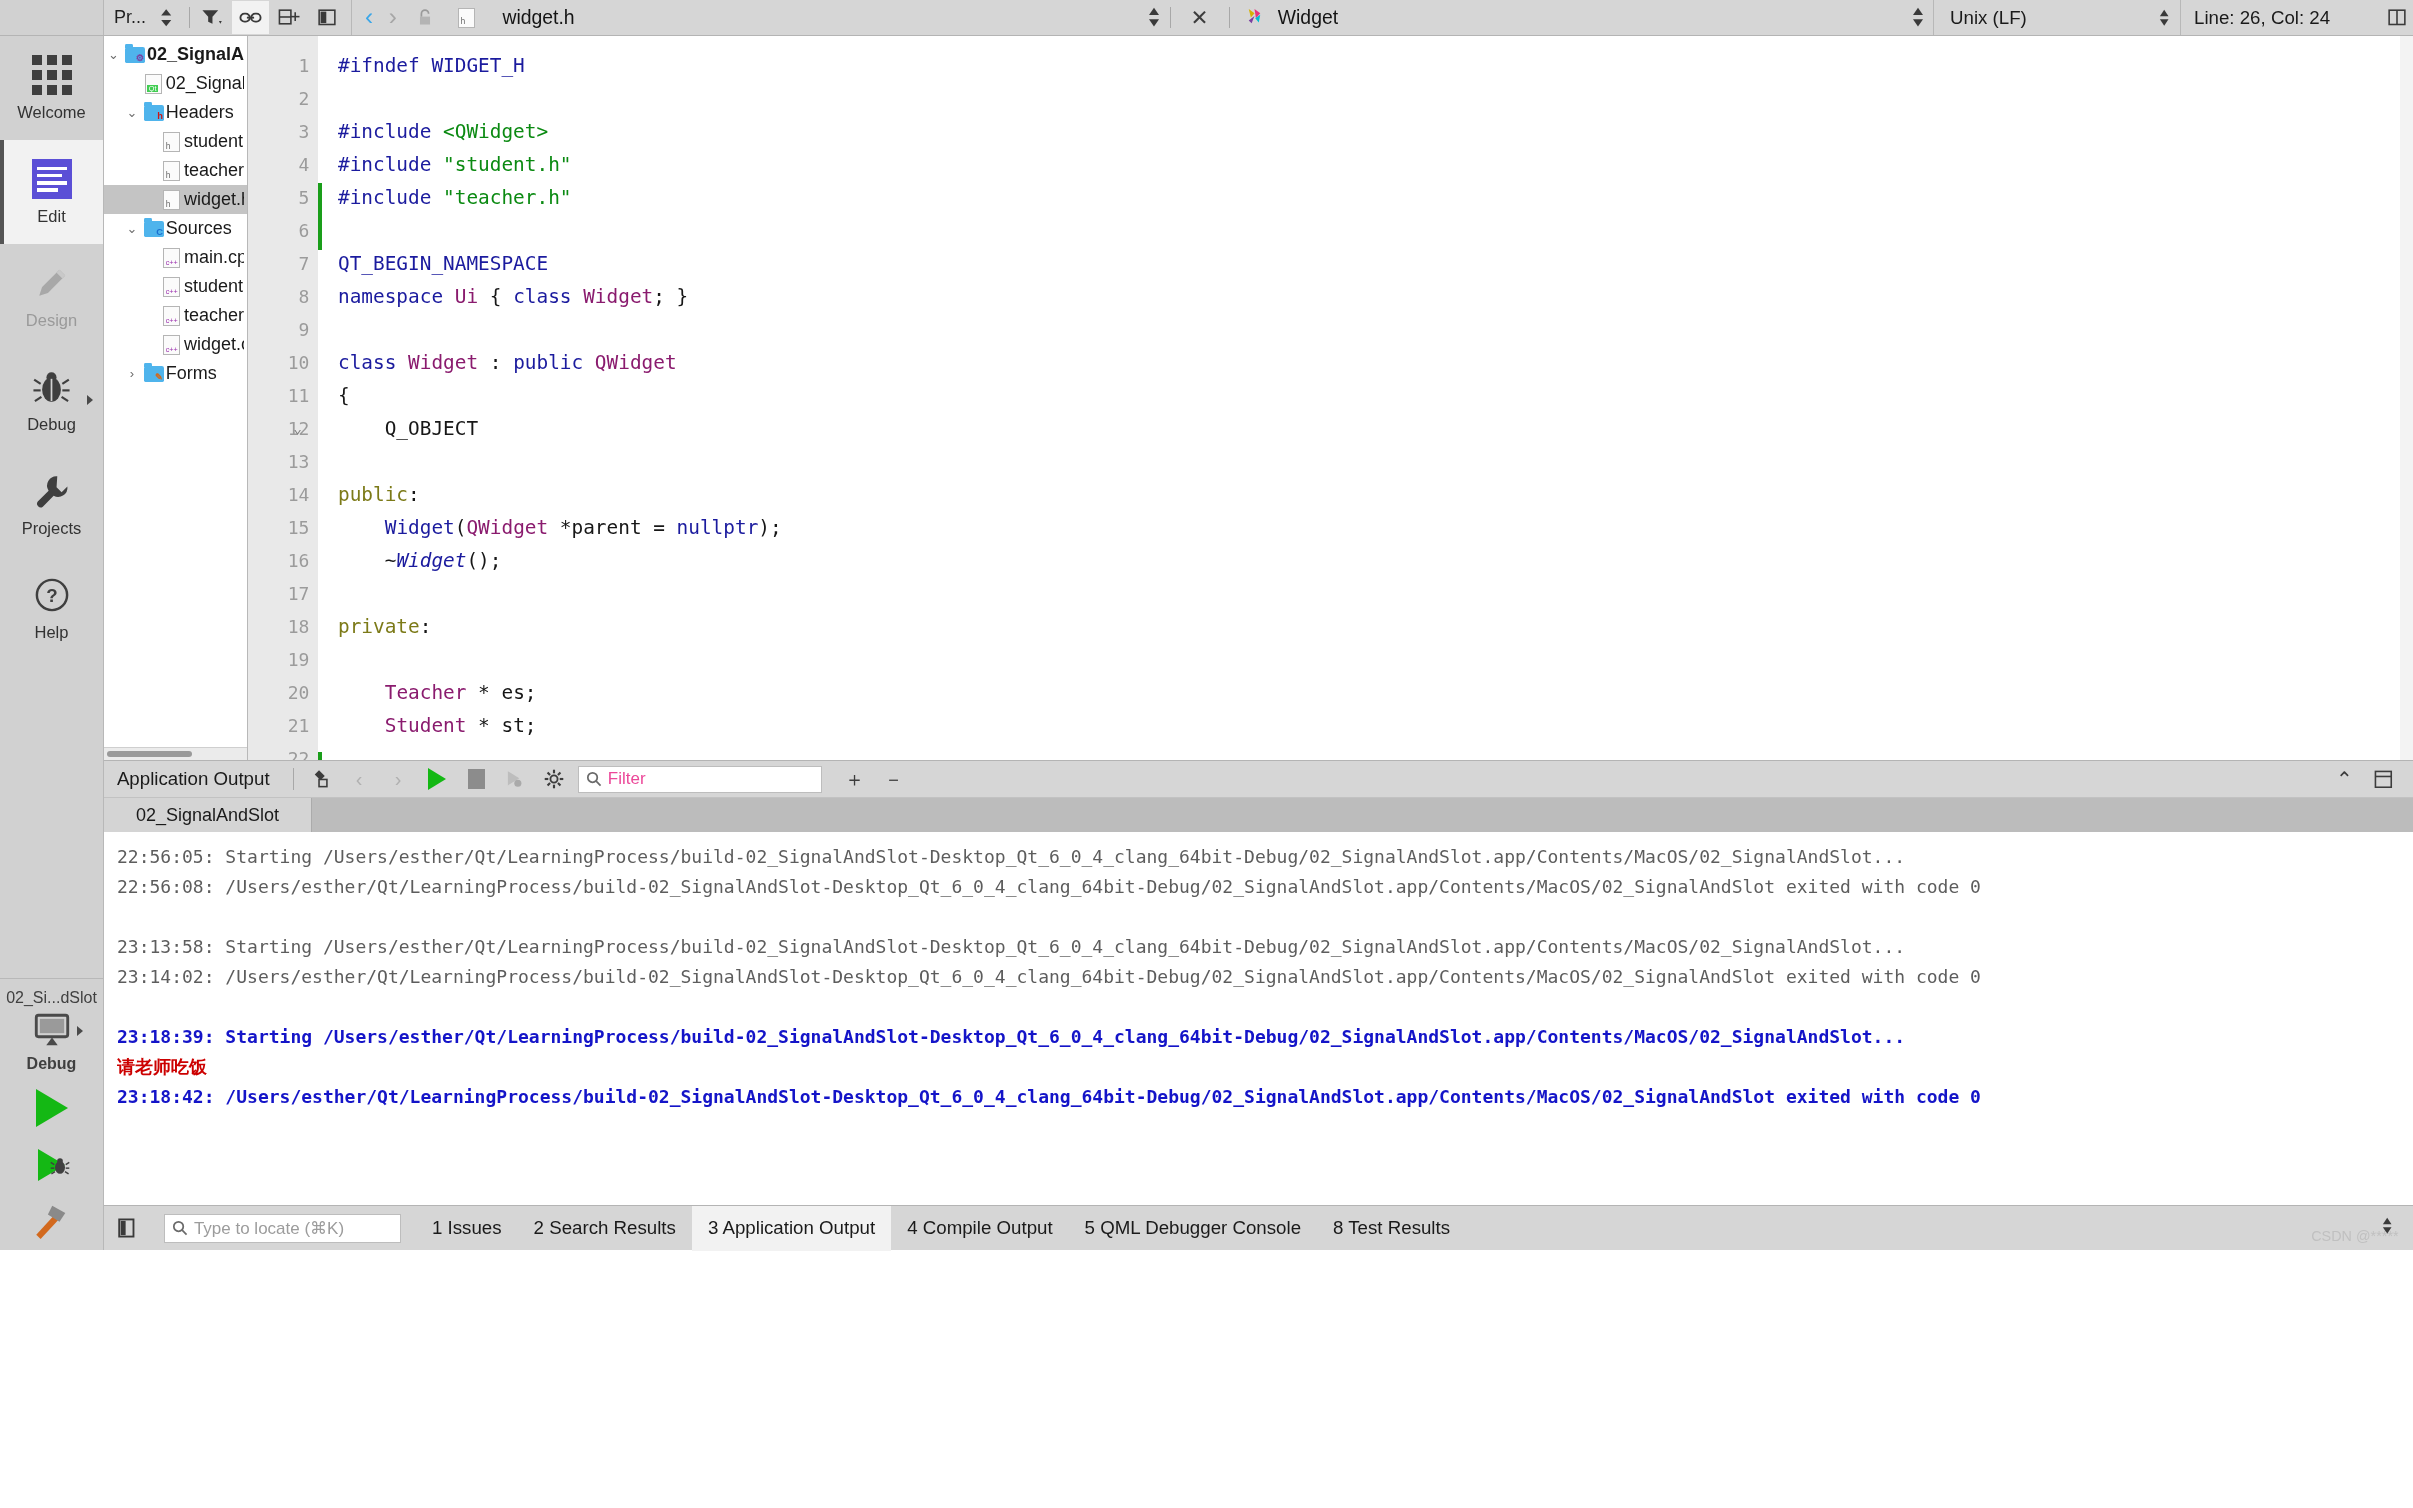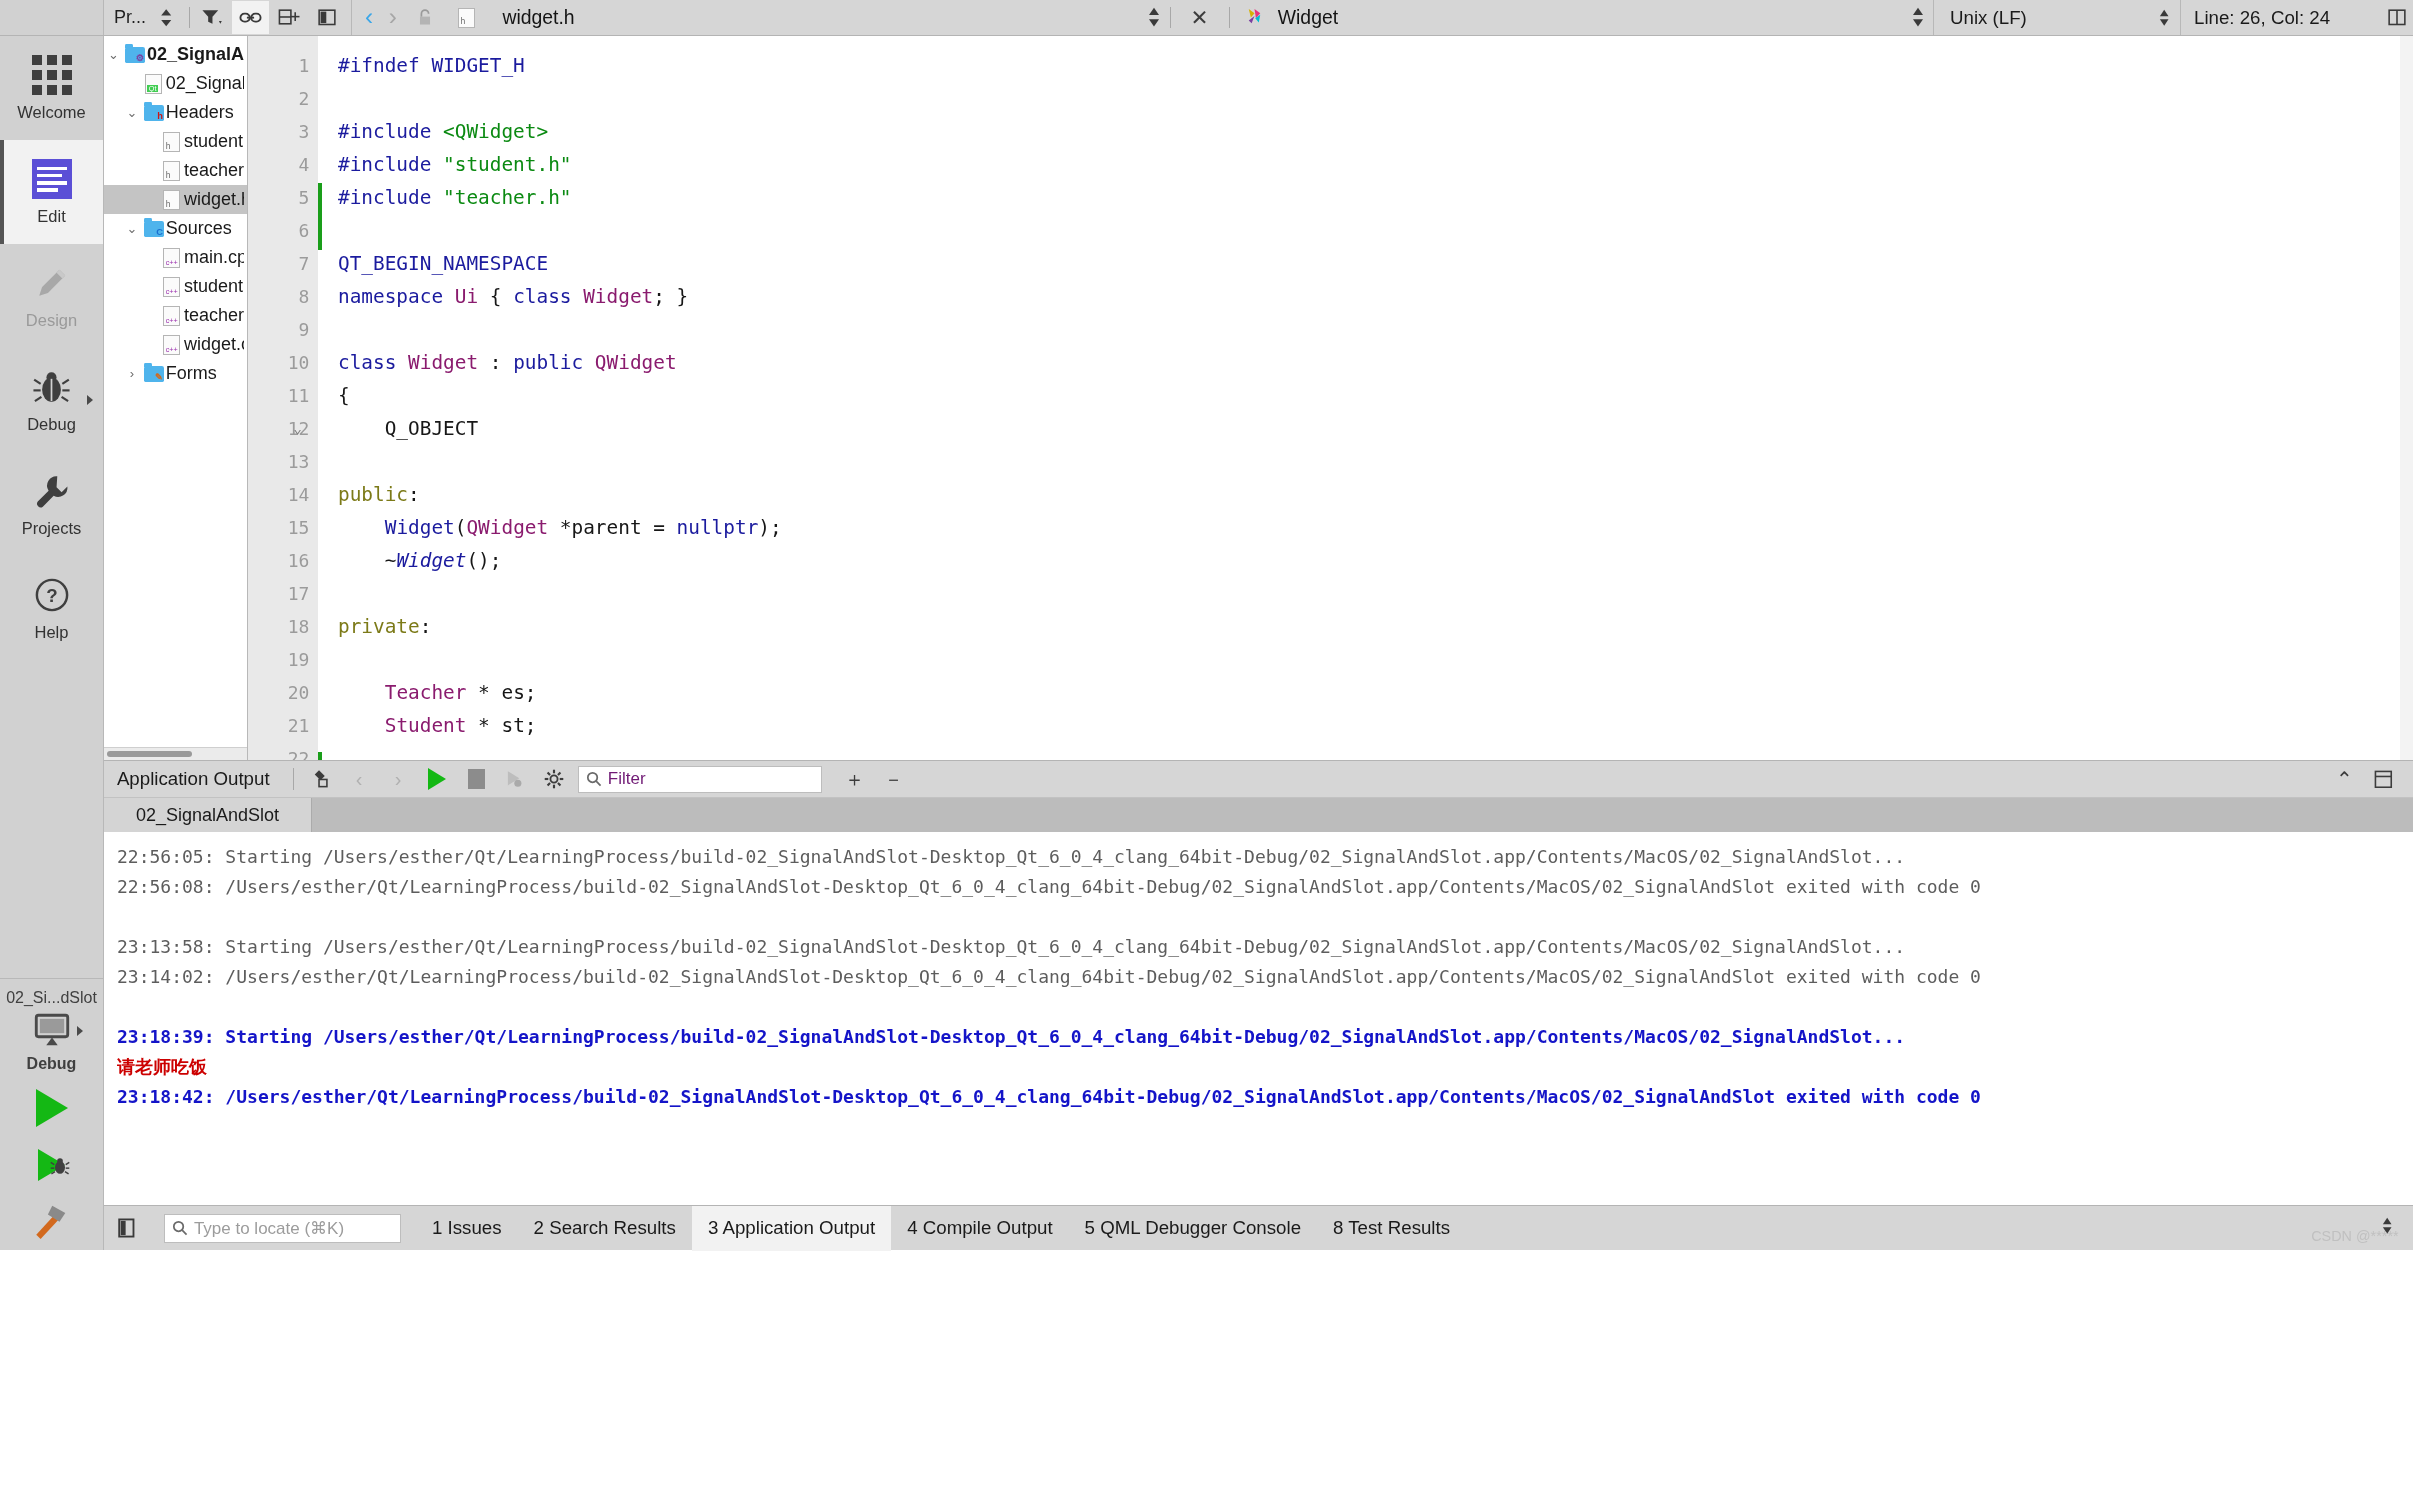--- a/index.html
+++ b/index.html
@@ -133,21 +133,21 @@
   .out-title { font-size:18.7px; padding:0 16px 0 5.7px; }
   .ohsep { width:0.7px; height:21.5px; background:#a8a8a8; margin:0 7.2px; }
   .obtn { width:39px; height:33px; display:flex; align-items:center; justify-content:center;
           cursor:default; font-size:20px; color:#3c3c3c; }
   .obtn.dim { color:#b0b0b0; }
   .playtri { width:0;height:0;border-left:18.7px solid #14b814;border-top:11.5px solid transparent;
              border-bottom:11.5px solid transparent; }
   .stopsq { width:17px;height:20px;background:#8c8c8c; }
   .filterbox { width:244px; height:27px; background:#fff; border:0.7px solid #bdbdbd;
                display:flex; align-items:center; gap:5.7px; padding:0 7.2px; margin-left:4.3px; }
-  .filter-ph { font-size:17px; color:#701a75; }
+  .filter-ph { font-size:17px; color:#ec4899; }
   .ohright { margin-left:auto; display:flex; align-items:center; padding-right:10px; }
   .out-tabs { height:34px; background:#bcbcbc; display:flex; align-items:flex-end; flex:0 0 34px; }
   .otab { height:34px; min-width:208px; background:#d4d4d4; display:flex; align-items:center;
           justify-content:center; font-size:18px; border-right:0.7px solid #ababab; cursor:default; }
   .console { flex:1; overflow:hidden; padding:10px 13px 0 13px;
              font-family:"DejaVu Sans Mono", monospace; font-size:18px;border-radius:8px; }
   .cline { height:30px; line-height:30px; white-space:pre; overflow:hidden; }
   .c-gray { color:#5d5d5d; }
   .c-blue { color:#1414c8; font-weight:bold; }
   .c-red  { color:#cc0000; font-weight:bold; }

